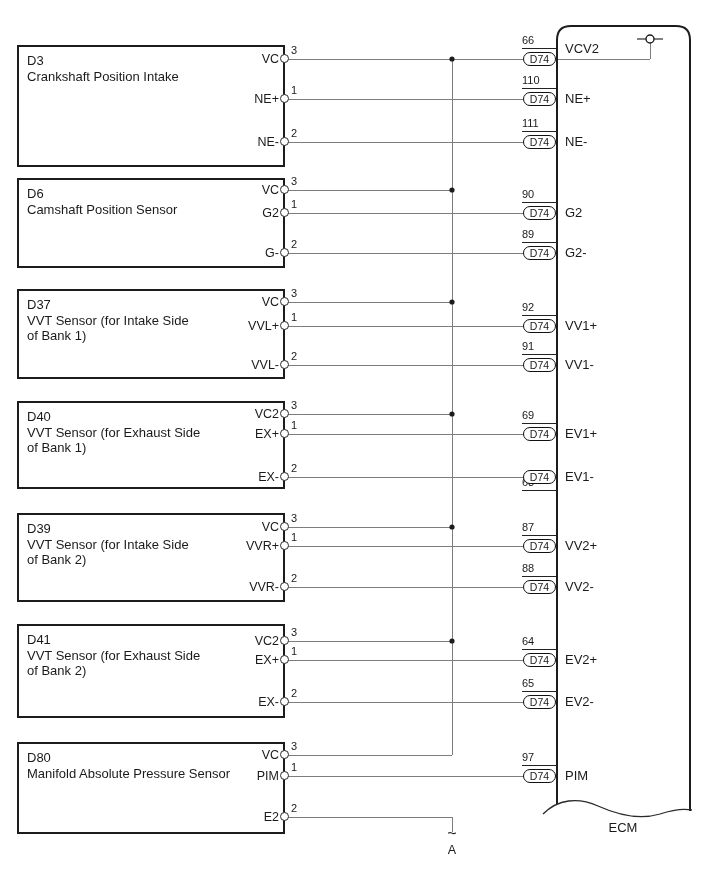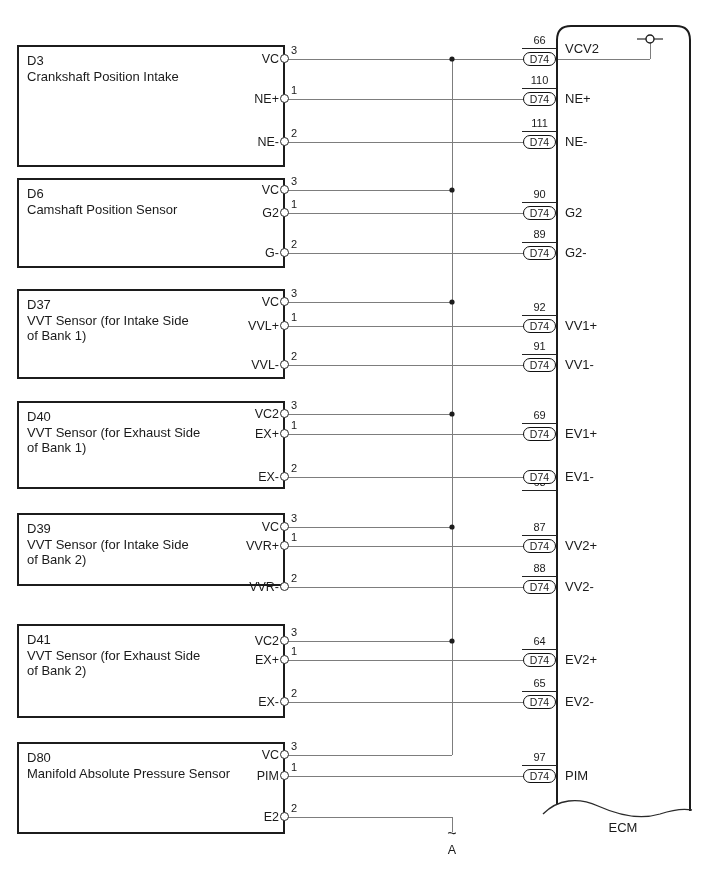--- a/index.html
+++ b/index.html
@@ -19,21 +19,21 @@
     position:absolute;left:280px;width:7px;height:7px;border:1.2px solid #2a2a2a;
     border-radius:50%;background:#fff;
   }
   .pill{
     position:absolute;left:523px;width:33px;height:14px;box-sizing:border-box;
     border:1.7px solid #111;border-radius:7px;background:#fff;
     display:flex;align-items:center;justify-content:center;
     font-size:10.5px;line-height:10px;letter-spacing:0;
   }
   .enum{
-    position:absolute;left:522px;width:35px;text-align:center;font-size:11px;
+    position:absolute;left:522px;width:35px;font-size:11px;
     line-height:13px;padding-bottom:1px;border-bottom:1px solid #222;box-sizing:content-box;
   }
   .elbl{position:absolute;left:565px;font-size:13px;line-height:14px;text-align:right;}
   .ecmname{position:absolute;left:598px;top:820px;width:50px;text-align:center;font-size:13px;line-height:15px;}
   .brk-tilde{position:absolute;left:444px;top:827px;width:16px;text-align:center;font-size:16px;line-height:14px;color:#222;}
   .brk-a{position:absolute;left:444px;top:843px;width:16px;text-align:center;font-size:12.5px;line-height:14px;}
 </style>
 </head>
 <body>
 
@@ -58,21 +58,21 @@
         <div>of Bank 1)</div>
       </div>
   </div>
   <div class="sbox" style="top:401px;height:88px">
     <div class="txt">
         <div>D40</div>
         <div>VVT Sensor (for Exhaust Side</div>
         <div>of Bank 1)</div>
       </div>
   </div>
-  <div class="sbox" style="top:513px;height:73px">
+  <div class="sbox" style="top:513px;height:89px">
     <div class="txt">
         <div>D39</div>
         <div>VVT Sensor (for Intake Side</div>
         <div>of Bank 2)</div>
       </div>
   </div>
   <div class="sbox" style="top:624px;height:94px">
     <div class="txt">
         <div>D41</div>
         <div>VVT Sensor (for Exhaust Side</div>

